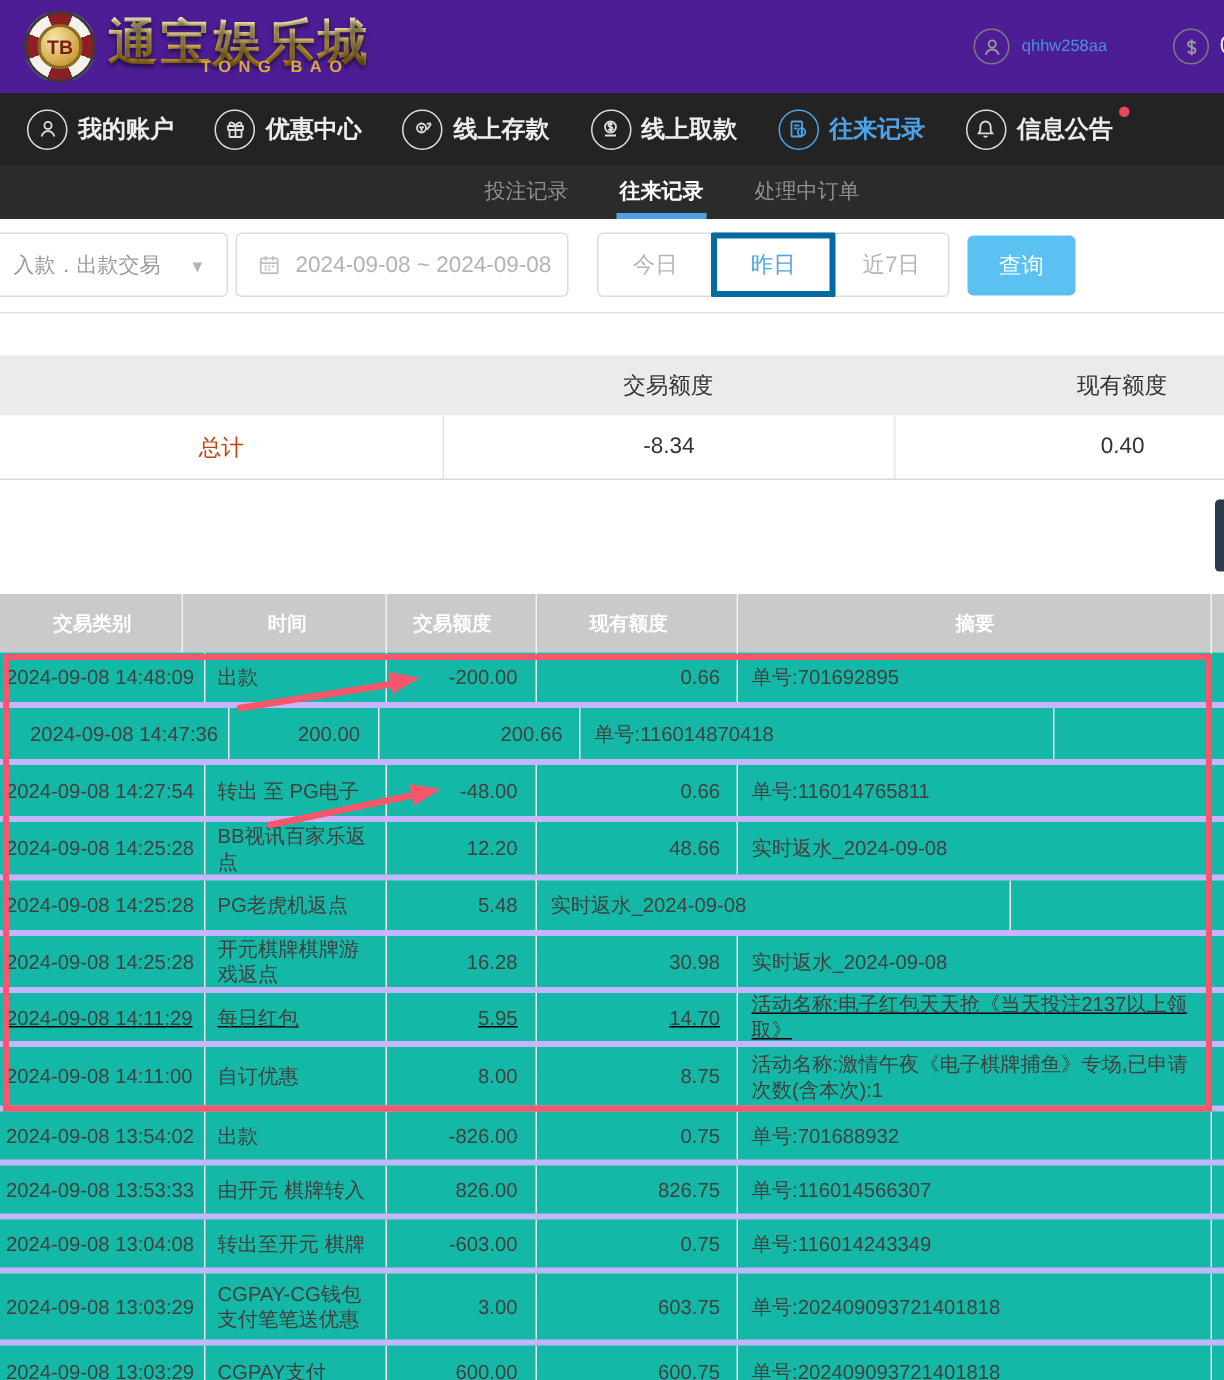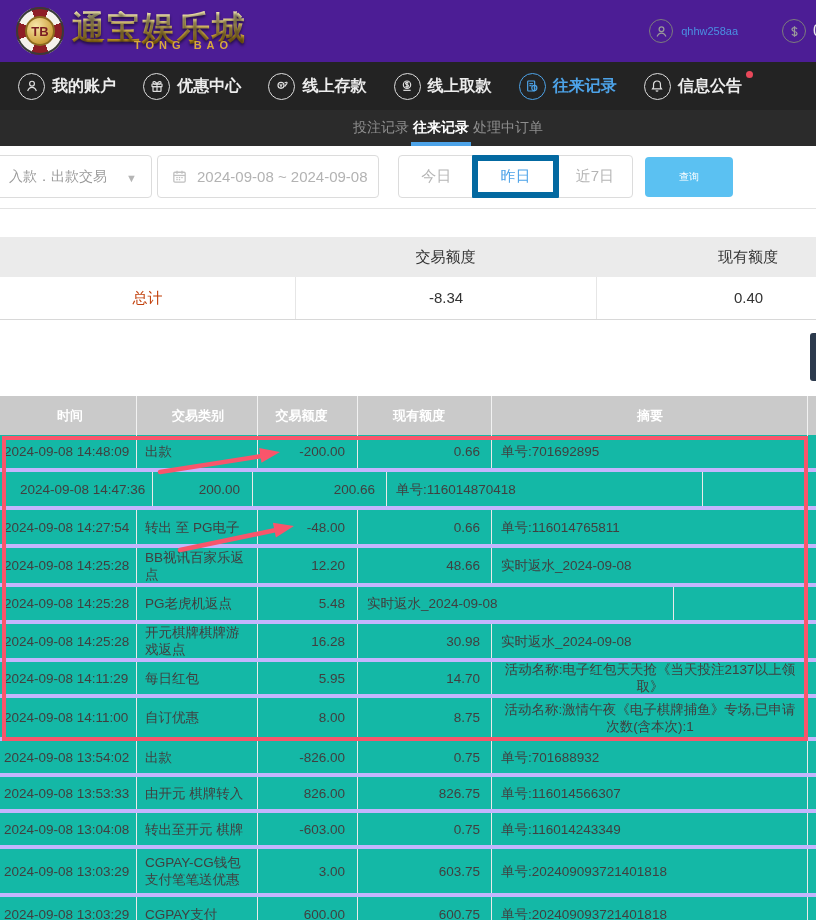--- a/index.html
+++ b/index.html
@@ -37,43 +37,43 @@
           cursor:pointer; position:relative; white-space:nowrap; }
   .nav-icon { width:27px; height:27px; border:1.5px solid #dedede; border-radius:50%;
           display:flex; align-items:center; justify-content:center; color:#dedede; flex:0 0 auto; }
   .nav-item.active { color:#4da3e8; }
   .nav-item.active .nav-icon { border-color:#4da3e8; color:#4da3e8; }
   .nav-dot { position:absolute; right:-11px; top:-2px; width:7px; height:7px; border-radius:50%; background:#e8485a; }
   svg.glyph { display:block; }
 
   
   .subtabs { position:absolute; left:0; top:110px; width:816px; height:36px; background:#2b2b2b;
-          display:flex; align-items:stretch; justify-content:center; padding-left:80px; }
+          display:flex; align-items:stretch; justify-content:center; gap:30px; padding-left:80px; }
   .subtab { color:#8f8f8f; font-size:14px; display:flex; align-items:center; position:relative;
           cursor:pointer; padding:0 2px; }
   .subtab.active { color:#fff; font-weight:bold; }
   .subtab.active::after { content:""; position:absolute; left:0; right:0; bottom:0; height:4px; background:#4da3e8; }
 
   
   .filterbar { position:absolute; left:0; top:146px; width:816px; height:63px; background:#fff;
           border-bottom:1px solid #e3e3e3; }
   .sel-box { position:absolute; left:-8px; top:9px; width:160px; height:43px; border:1px solid #dcdcdc;
           border-radius:4px; display:flex; align-items:center; color:#9a9a9a; font-size:14px;
           padding-left:16px; cursor:pointer; background:#fff; }
   .sel-caret { position:absolute; right:14px; top:16px; color:#b5b5b5; font-size:11px; }
   .date-box { position:absolute; left:157px; top:9px; width:222px; height:43px; border:1px solid #dcdcdc;
           border-radius:4px; display:flex; align-items:center; gap:9px; padding-left:13px;
           color:#b3b3b3; font-size:15px; cursor:pointer; background:#fff; }
   .quick-group { position:absolute; left:398px; top:9px; width:235px; height:43px; border:1px solid #dcdcdc;
           border-radius:4px; display:flex; background:#fff; }
   .quick-btn { flex:1; display:flex; align-items:center; justify-content:center; color:#b5b5b5;
           font-size:15px; cursor:pointer; }
-  .quick-btn.active { color:#4da3e8; border:6px solid #0369a1; margin:-1px; border-radius:1px; background:#fff; }
-  .search-btn { position:absolute; left:645px; top:11px; width:88px; height:40px; background:#5bc1f2;
-          border:none; border-radius:4px; color:#fff; font-size:10px; cursor:pointer;
+  .quick-btn.active { color:#4da3e8; border:4px solid #0369a1; margin:-1px; border-radius:1px; background:#fff; }
+  .search-btn { position:absolute; left:645px; top:11px; width:72px; height:40px; background:#5bc1f2;
+          border:none; border-radius:4px; color:#fff; font-size:15px; cursor:pointer;
           font-family:inherit; }
 
   
   .summary { position:absolute; left:0; top:237px; width:900px; }
   .summary-head { display:flex; height:40px; background:#ebebeb; align-items:center; }
   .summary-row { display:flex; height:43px; background:#fff; align-items:center; border-bottom:1px solid #d8d8d8; }
   .sc1 { width:295px; text-align:center; font-size:15px; color:#c2410c; }
   .sc2 { width:301px; text-align:center; font-size:15px; color:#333; }
   .sc3 { width:304px; text-align:center; font-size:15px; color:#333; }
   .summary-row .sc2, .summary-row .sc3 { border-left:1px solid #e6e6e6; height:100%; line-height:42px; }
@@ -84,21 +84,21 @@
   .thead .c { color:#fff; font-size:13px; font-weight:bold; text-align:center; height:100%;
           display:flex; align-items:center; justify-content:center; }
   .thead .c + .c { border-left:1px solid #f2f2f2; }
   .trow { display:flex; border-bottom:4px solid #c4b5fd; background:#14b8a6; overflow:hidden; }
   .trow .c { font-size:13.5px; color:#404040; line-height:17px; display:flex; align-items:center; height:auto; }
   .trow .c + .c { border-left:1px solid #eaeaea; }
   .c-time   { width:136px; padding-left:4px; }
   .c-type   { width:121px; padding:2px 6px 2px 8px; }
   .c-amount { width:100px; justify-content:flex-end; padding-right:12px; }
   .c-balance{ width:134px; justify-content:flex-end; padding-right:11px; }
-  .c-summary{ width:316px; padding:2px 8px 2px 9px;text-align:center; }
+  .c-summary{ width:316px; padding:2px 8px 2px 9px; }
   .c-extra  { flex:1; }
 
   
   .highlight-box { position:absolute; left:2px; top:436px; width:806px; height:305px;
           border:4px solid #f9556b; pointer-events:none; z-index:5; }
   .arrow-layer { position:absolute; left:0; top:0; width:816px; height:920px; pointer-events:none; z-index:6; }
   .floating-widget { position:absolute; right:0; top:333px; width:6px; height:48px; background:#2c3a4d;
           border-radius:3px 0 0 3px; z-index:7; cursor:pointer; }
 </style>
 </head>
@@ -243,22 +243,22 @@
   </div>
   <div class="summary-row">
     <div class="sc1">总计</div>
     <div class="sc2">-8.34</div>
     <div class="sc3">0.40</div>
   </div>
 </div>
 
 <div class="dtable">
   <div class="thead">
+    <div class="c c-type">交易类别</div>
     <div class="c c-time">时间</div>
-    <div class="c c-type">交易类别</div>
     <div class="c c-amount">交易额度</div>
     <div class="c c-balance">现有额度</div>
     <div class="c c-summary">摘要</div>
     <div class="c c-extra"></div>
   </div>
   <div id="tbody">
   <div class="trow" style="height: 37px;">
     <div class="c c-time">2024-09-08 14:48:09</div>
     <div class="c c-type">出款</div>
     <div class="c c-amount">-200.00</div>
@@ -303,21 +303,21 @@
 
   <div class="trow" style="height: 38px;">
     <div class="c c-time">2024-09-08 14:25:28</div>
     <div class="c c-type">开元棋牌棋牌游戏返点</div>
     <div class="c c-amount">16.28</div>
     <div class="c c-balance">30.98</div>
     <div class="c c-summary">实时返水_2024-09-08</div>
     <div class="c c-extra"></div>
   </div>
 
-  <div class="trow" style="height: 36px;">
+  <div class="trow" style="height: 36px; text-decoration: underline;">
     <div class="c c-time">2024-09-08 14:11:29</div>
     <div class="c c-type">每日红包</div>
     <div class="c c-amount">5.95</div>
     <div class="c c-balance">14.70</div>
     <div class="c c-summary">活动名称:电子红包天天抢《当天投注2137以上领取》</div>
     <div class="c c-extra"></div>
   </div>
 
   <div class="trow" style="height: 43px;">
     <div class="c c-time">2024-09-08 14:11:00</div>

